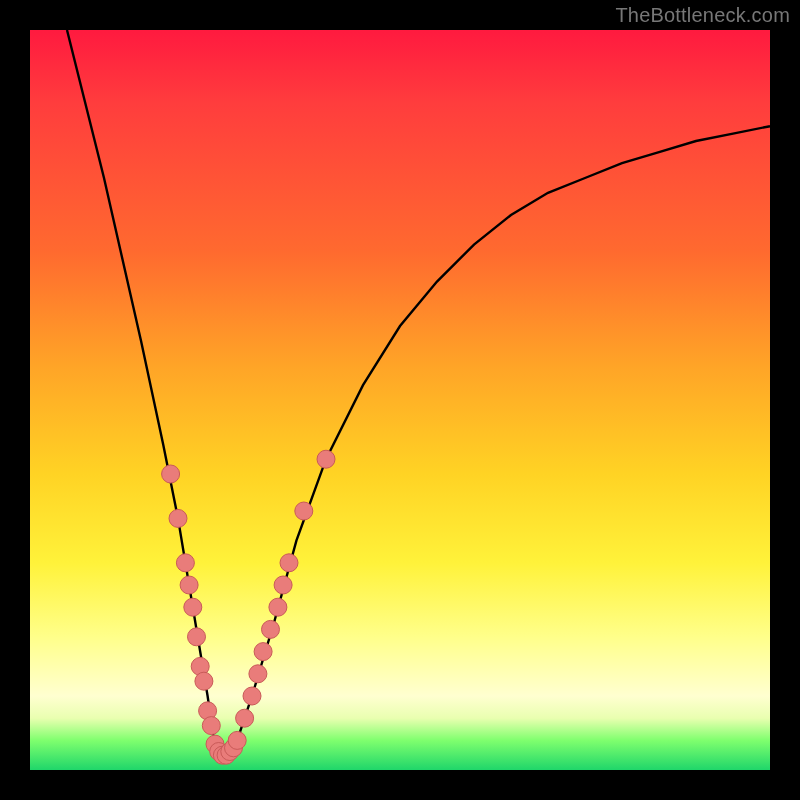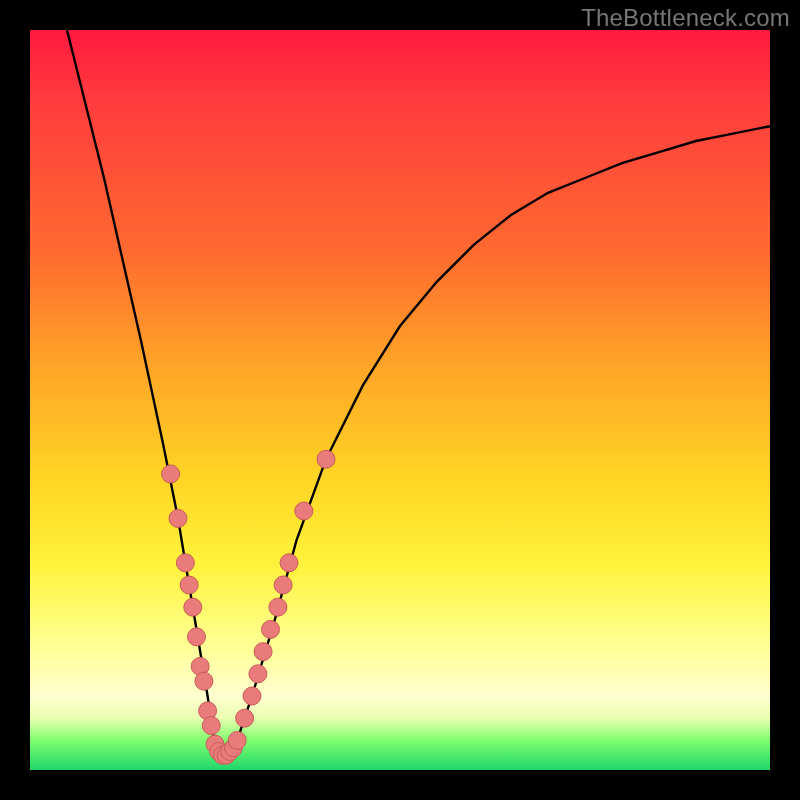--- a/index.html
+++ b/index.html
@@ -37,21 +37,21 @@
       #ffffd0 90%,
       #e9ffb0 93%,
       #7fff6e 96%,
       #1fd66a 100%);
   }
   .watermark {
     position: absolute;
     top: 4px;
     right: 10px;
     color: #777;
-    font-size: 24px;
+    font-size: 20px;
     font-weight: 500;
     letter-spacing: 0.2px;
     user-select: none;
   }
   svg.curves {
     position: absolute;
     left: 0;
     top: 0;
     width: 740px;
     height: 740px;

